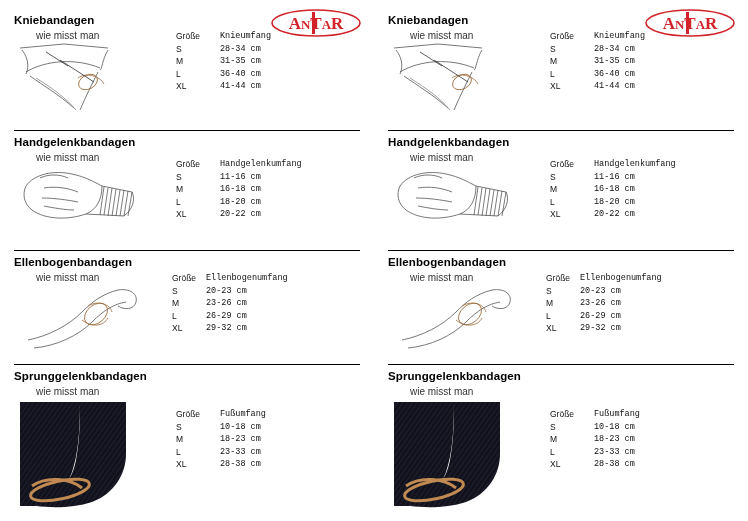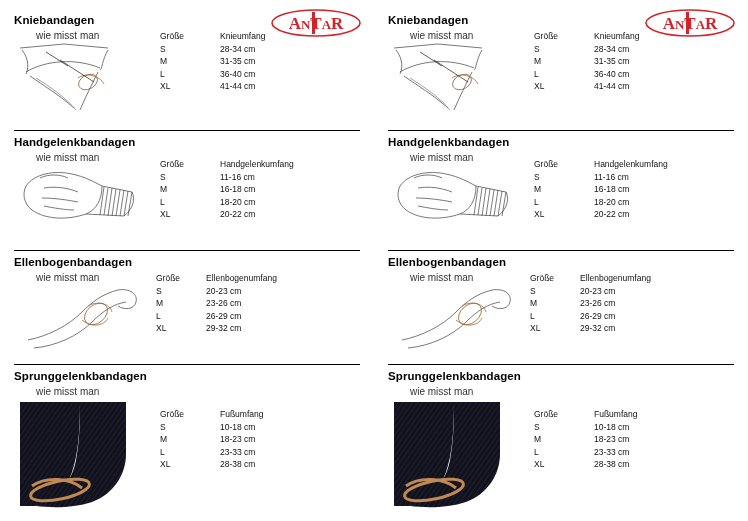--- a/index.html
+++ b/index.html
@@ -32,22 +32,22 @@
     font-size:10px;color:#333;white-space:nowrap;
   }
   .rule{
     position:absolute;left:14px;width:346px;height:1px;background:#000;top:-6px;
   }
 
   
   .tbl{position:absolute;font-size:8.5px;color:#111;}
   .tbl .hdr span{font-weight:normal;}
   .tbl .row{position:relative;height:12.5px;line-height:12.5px;white-space:nowrap;}
-  .c1{position:absolute;left:0;width:60px;}
-  .c2{position:absolute;left:60px;width:140px;}
+  .c1{position:absolute;left:16px;width:60px;}
+  .c2{position:absolute;left:60px;width:140px;font-family:Liberation Mono, monospace;}
 
   
   .art{position:absolute;}
   .art svg{display:block;}
 
   
   .stock{position:absolute;}
 </style>
 </head>
 <body>

